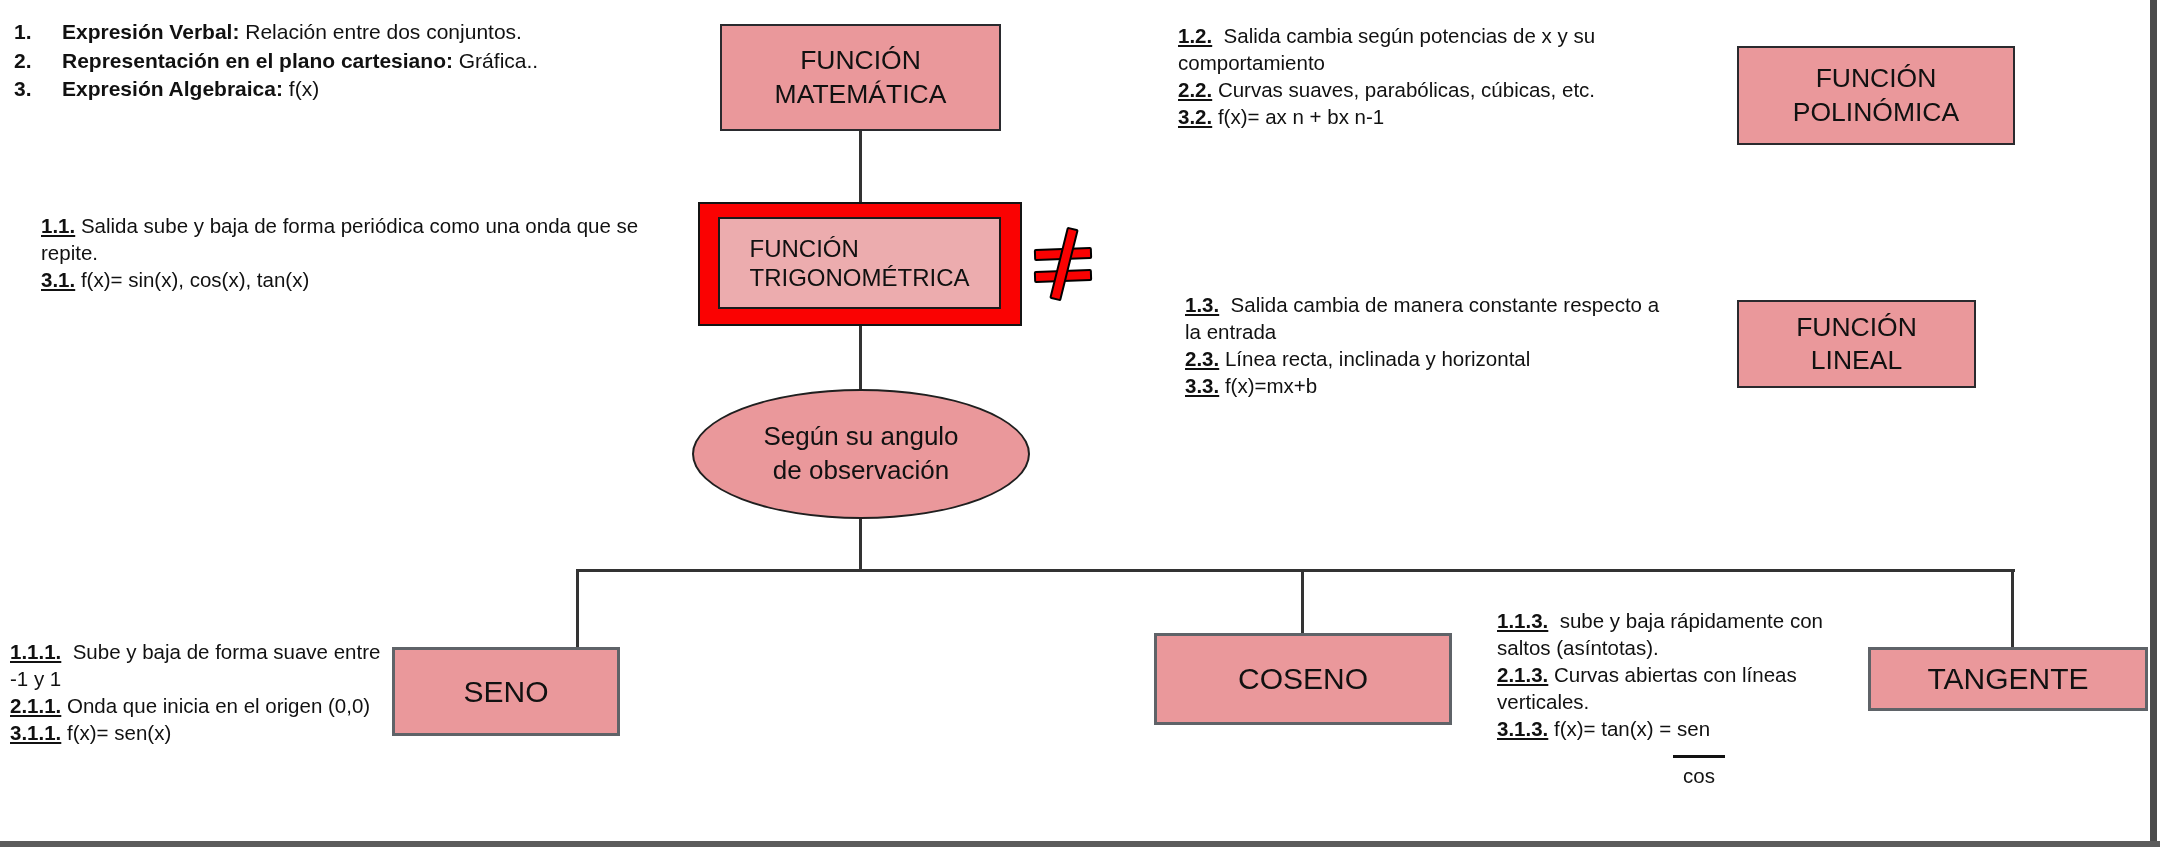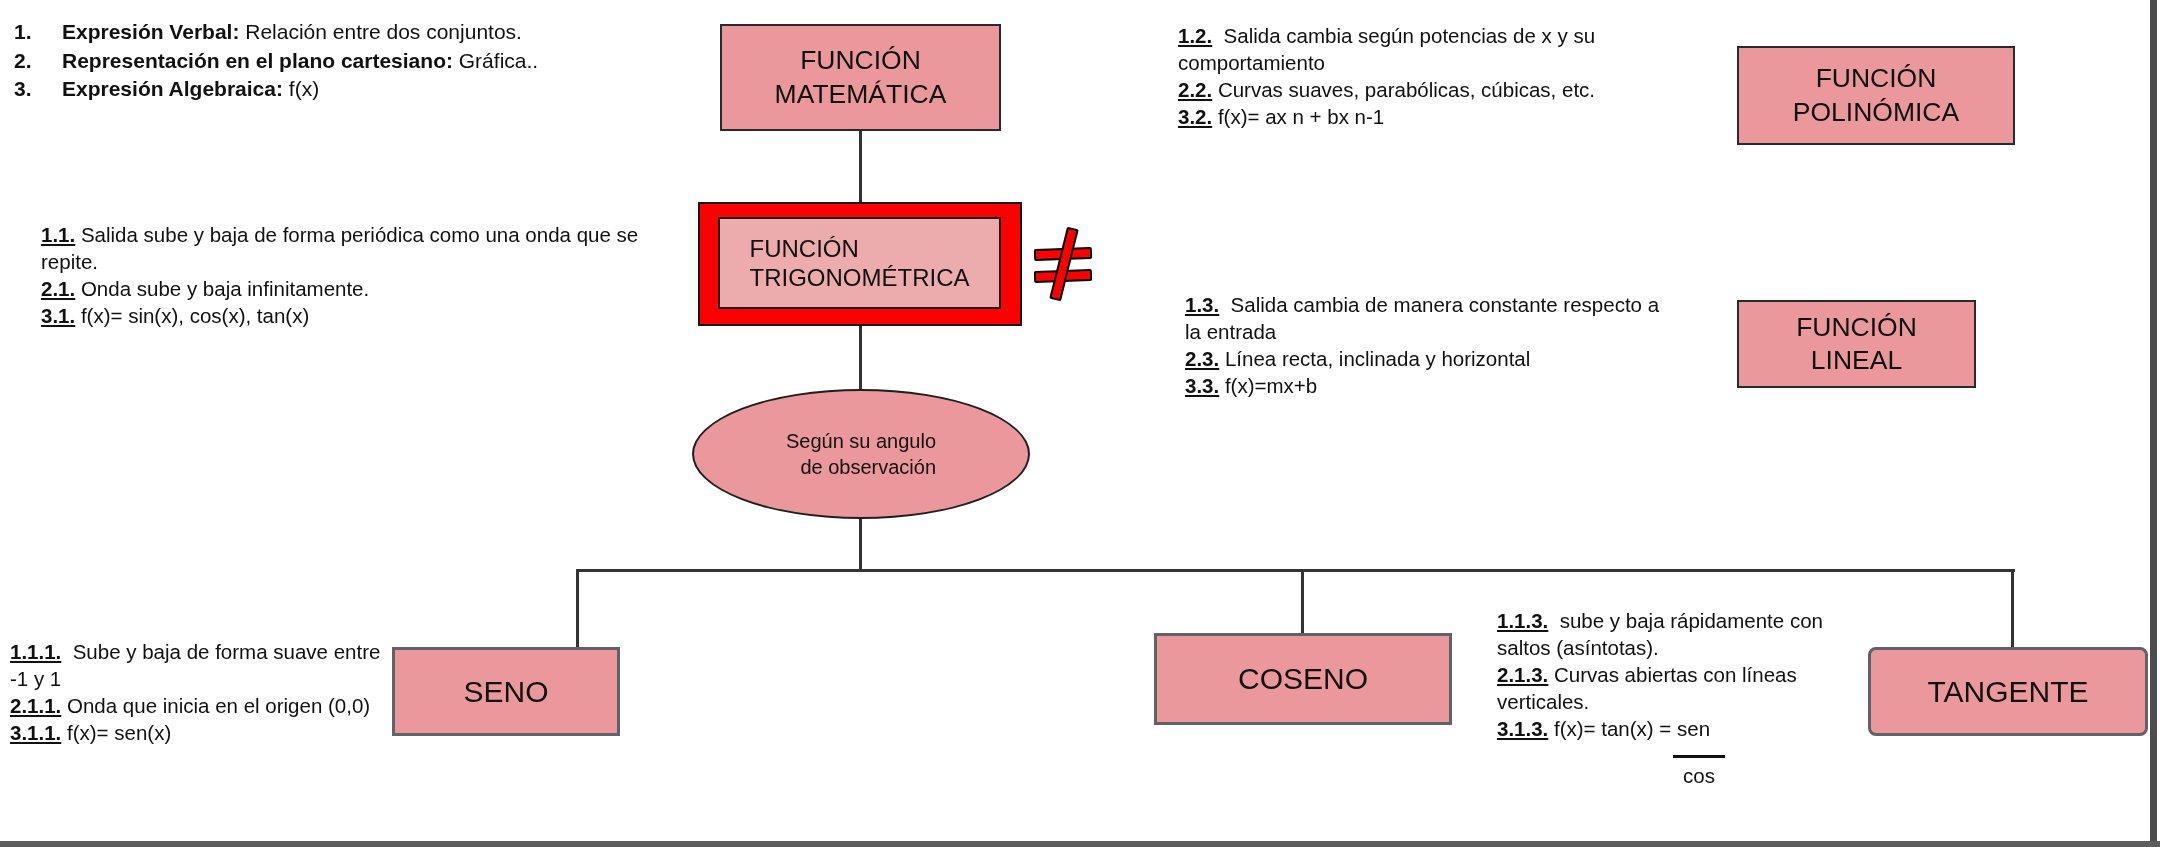--- a/index.html
+++ b/index.html
@@ -24,21 +24,21 @@
               background:var(--red,#fa0202);border:2.5px solid #141414;}
   #trig-inner{position:absolute;left:18px;right:19px;top:13px;bottom:15px;
               background:var(--pink_light,#ecacae);border:2.5px solid #1a1a1a;
               display:flex;align-items:center;justify-content:center;}
   #trig-inner .lbl{white-space:pre-line;line-height:1.22;font-size:24px;}
 
   
   #ellipse{position:absolute;left:692px;top:389px;width:338px;height:130px;
            background:var(--pink,#ea989b);border:2.5px solid #1f1f1f;border-radius:50%;
            display:flex;align-items:center;justify-content:center;}
-  #ellipse .lbl{white-space:pre-line;line-height:1.3;font-size:20px;text-align:right;}
+  #ellipse .lbl{white-space:pre-line;line-height:1.3;font-size:26px;text-align:center;}
 
   
   #neq{position:absolute;left:1032px;top:232px;width:66px;height:68px;}
   #neq .bar{position:absolute;background:var(--red,#fa0202);border:2.5px solid #000;border-radius:2px;}
   #neq .h1{left:2px;top:16px;width:58px;height:12px;transform:rotate(-2deg);}
   #neq .h2{left:2px;top:38px;width:58px;height:12px;transform:rotate(-2deg);}
   #neq .sl{left:26px;top:-5px;width:12px;height:74px;transform:rotate(14deg);}
 
   
   .note{position:absolute;font-size:20.5px;line-height:27px;}
@@ -119,28 +119,27 @@
     <div class="lbl">Según su angulo
 de observación</div>
   </div>
 
   <div class="nodebox gray-border" style="left:392px;top:647px;width:228px;height:89px;">
     <div class="lbl f29">SENO</div>
   </div>
   <div class="nodebox gray-border" style="left:1154px;top:633px;width:298px;height:92px;">
     <div class="lbl f29">COSENO</div>
   </div>
-  <div class="nodebox gray-border" style="left:1868px;top:647px;width:280px;height:89px;border-radius:8px;">
+  <div class="nodebox gray-border" style="left:1868px;top:647px;width:280px;height:64px;">
     <div class="lbl f29">TANGENTE</div>
   </div>
 
-  <div class="note" style="left:41px;top:221px;width:650px;">
+  <div class="note" style="left:41px;top:212px;width:650px;">
       <div class="ln"><b>1.1.</b> Salida sube y baja de forma periódica como una onda que se</div>
       <div class="ln">repite.</div>
-      <div class="ln"><b>2.1.</b> Onda sube y baja infinitamente.</div>
       <div class="ln"><b>3.1.</b> f(x)= sin(x), cos(x), tan(x)</div>
     </div>
   <div class="note" style="left:1178px;top:22px;width:540px;">
       <div class="ln"><b>1.2.</b>  Salida cambia según potencias de x y su</div>
       <div class="ln">comportamiento</div>
       <div class="ln"><b>2.2.</b> Curvas suaves, parabólicas, cúbicas, etc.</div>
       <div class="ln"><b>3.2.</b> f(x)= ax n + bx n-1</div>
     </div>
   <div class="note" style="left:1185px;top:291px;width:560px;">
       <div class="ln"><b>1.3.</b>  Salida cambia de manera constante respecto a</div>

